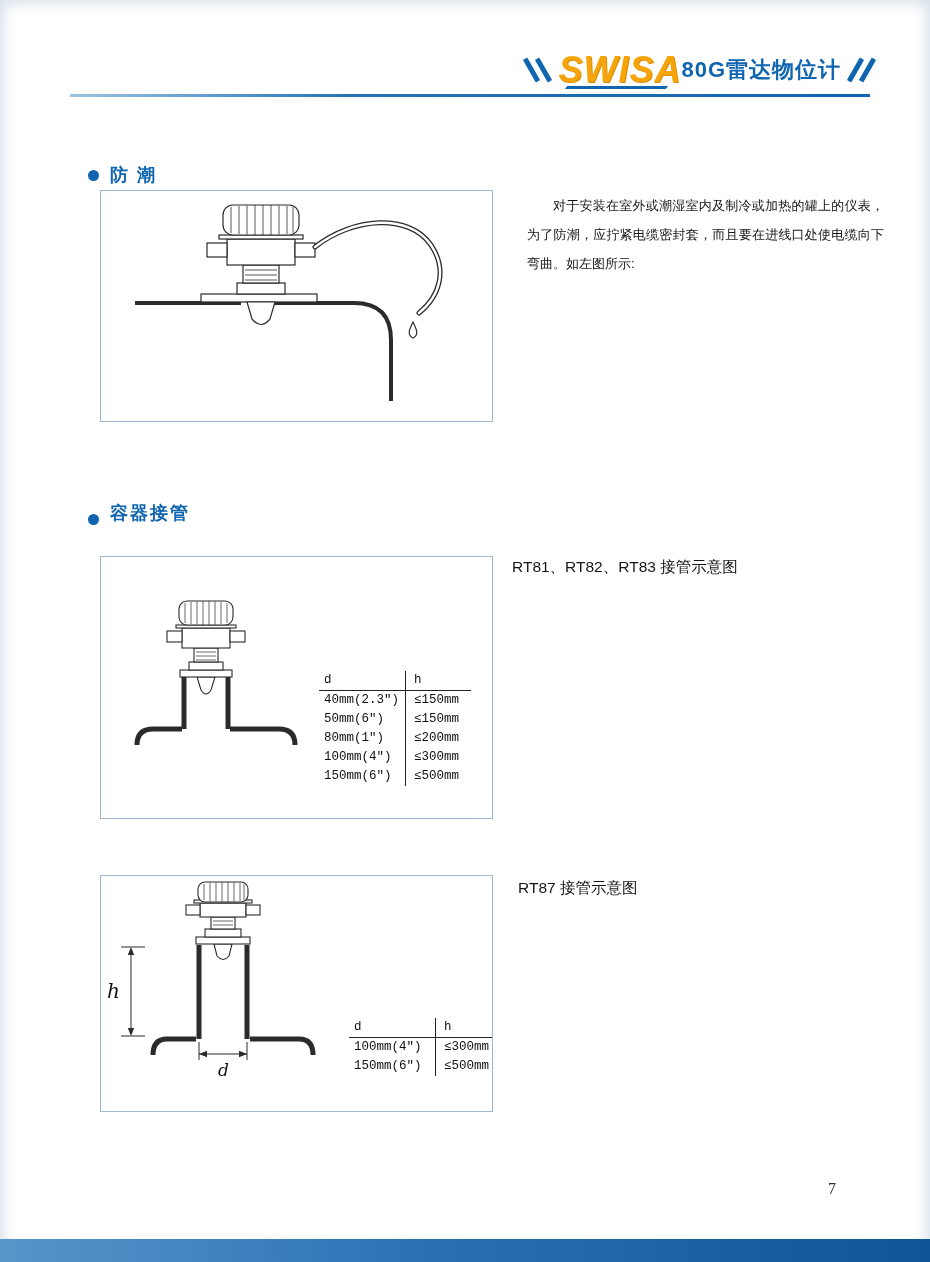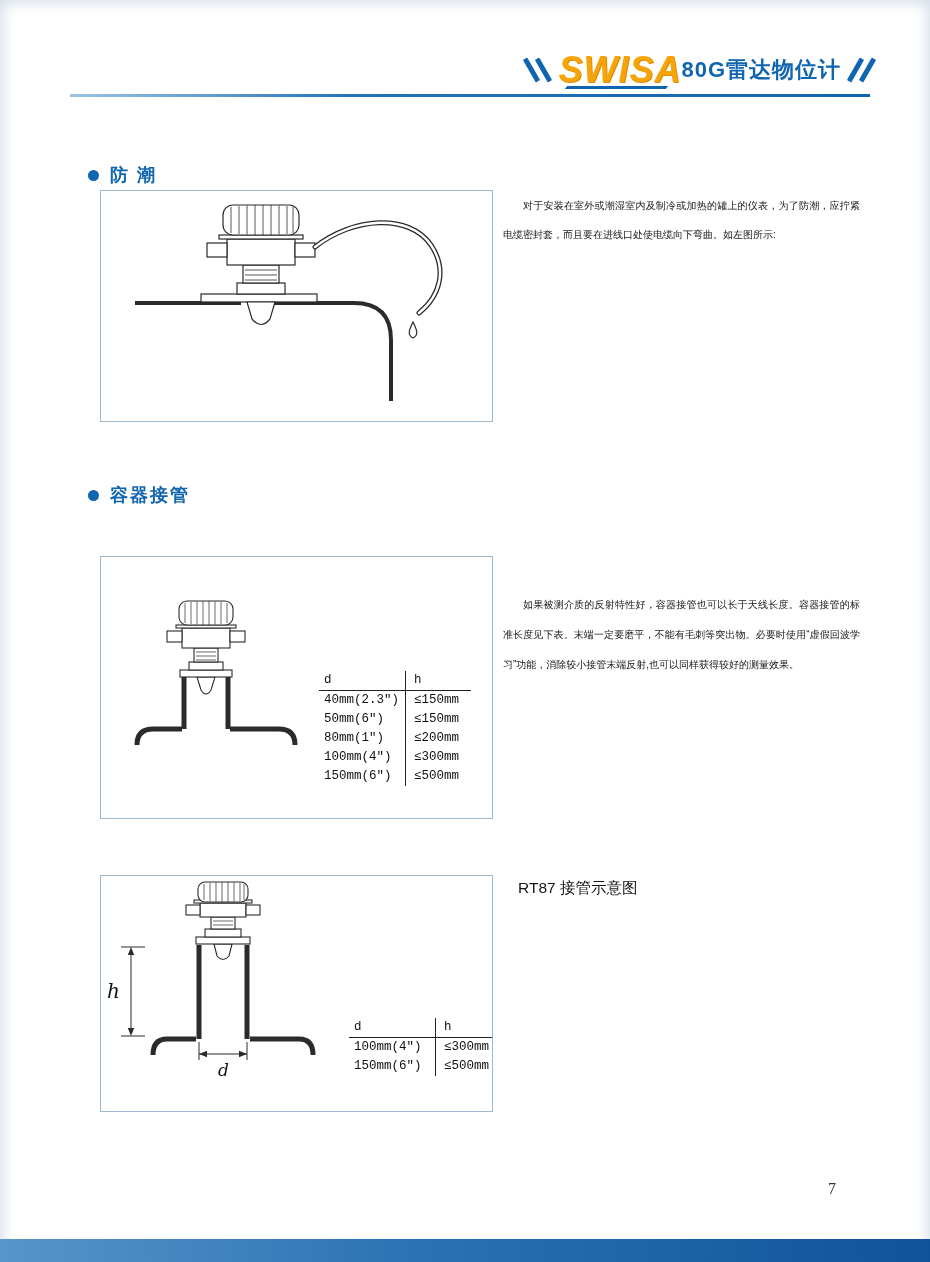--- a/index.html
+++ b/index.html
@@ -26,22 +26,22 @@
   .divider { position:absolute; top:94px; left:70px; width:800px; height:3px;
              background:linear-gradient(90deg,#9cc4e2 0%, #2274b8 35%, #1065b0 100%); }
   
   .sec-heading { position:absolute; left:88px; display:flex; align-items:center; gap:11px; }
   .bullet { width:11px; height:11px; border-radius:50%; background:#1065b0; flex:0 0 auto; }
   .sec-heading .txt { font-size:18px; font-weight:bold; color:#1065b0; letter-spacing:2px; }
   
   .figure { position:absolute; background:#fff; border:1px solid #9db8d2; overflow:hidden; }
   .figure svg { position:absolute; left:0; top:0; }
   
-  .para { position:absolute; font-size:10px; line-height:29px; color:#161616;
-          text-align:justify; text-indent:2em; }
+  .para { position:absolute; font-size:13px; line-height:29px; color:#161616;
+          text-align:justify; text-indent:2em;margin-left:24px; }
   .caption { position:absolute; font-size:15.5px; color:#161616; }
   
   .dim-table { position:absolute; font-family:"Liberation Mono", monospace;
                font-size:12.5px; color:#111; }
   .dim-table .tr { display:flex; line-height:19px; }
   .dim-table .tr.th { border-bottom:1.5px solid #222; }
   .dim-table .c1 { width:86px; padding-left:5px; }
   .dim-table .c2 { width:66px; padding-left:8px; border-left:1.5px solid #222; }
   
   .pageno { position:absolute; left:828px; top:1180px; font-size:16px; color:#333;
@@ -104,21 +104,21 @@
         <rect x="122" y="14" width="76" height="30" rx="10" fill="#fff"></rect>
         <path d="M130 16 V42 M138 15 V43 M146 14.5 V43.5 M154 14 V44 M162 14 V44 M170 14 V44 M178 14.5 V43.5 M186 15 V43 M192 16 V42" stroke-width="0.8"></path>
 
         <path d="M312 131 C 308 139 306 144 312 147 C 318 144 316 139 312 131 Z"></path>
       </g>
     </svg>
   </figure>
 
   <p class="para" style="left:503px;top:191px;width:357px;">对于安装在室外或潮湿室内及制冷或加热的罐上的仪表，为了防潮，应拧紧电缆密封套，而且要在进线口处使电缆向下弯曲。如左图所示:</p>
 
-  <div class="sec-heading" style="top:483px;">
+  <div class="sec-heading" style="top:501px;align-items:flex-end;">
     <span class="bullet"></span>
     <span class="txt">容器接管</span>
   </div>
 
   <figure class="figure" style="left:100px;top:556px;width:393px;height:263px;">
     <svg width="391" height="261" viewBox="0 0 391 261">
       <g stroke="#2b2b2b" fill="none" stroke-width="1.1">
 
         <path d="M36 188 Q36 172 52 172 H81" stroke-width="5"></path>
         <path d="M129 172 H178 Q194 172 194 188" stroke-width="5"></path>
@@ -163,21 +163,21 @@
         <div class="td c1">100mm(4″)</div>
         <div class="td c2">≤300mm</div>
       </div>
       <div class="tr">
         <div class="td c1">150mm(6″)</div>
         <div class="td c2">≤500mm</div>
       </div>
     </div>
   </figure>
 
-  <p class="para" style="left:503px;top:590px;width:357px;line-height:30px;">如果被测介质的反射特性好，容器接管也可以长于天线长度。容器接管的标准长度见下表。末端一定要磨平，不能有毛刺等突出物。必要时使用“虚假回波学习”功能，消除较小接管末端反射,也可以同样获得较好的测量效果。</p>
+  <div class="caption" style="left:512px;top:557px;">RT81、RT82、RT83 接管示意图</div>
 
   <figure class="figure" style="left:100px;top:875px;width:393px;height:237px;">
     <svg width="391" height="235" viewBox="0 0 391 235">
       <g stroke="#2b2b2b" fill="none" stroke-width="1.1">
 
         <path d="M52 179 Q52 163 66 163 H95" stroke-width="5"></path>
         <path d="M149 163 H198 Q212 163 212 179" stroke-width="5"></path>
 
         <path d="M98 69 V163 M146 69 V163" stroke-width="5"></path>
 

